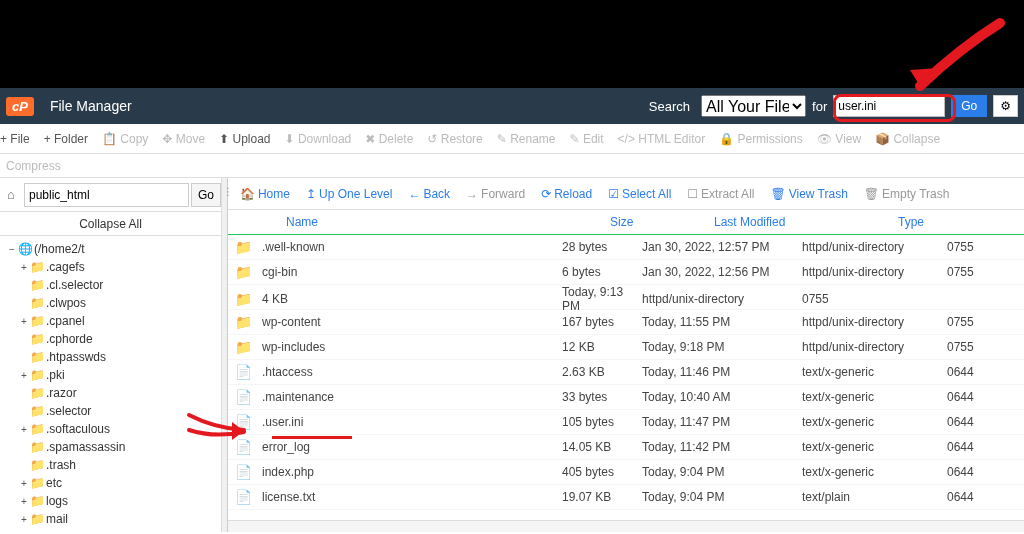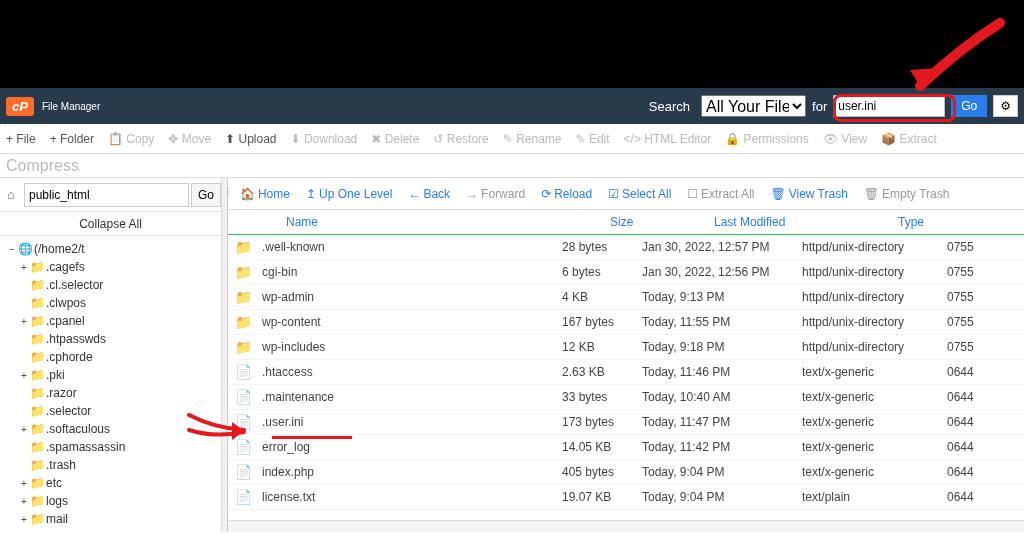--- a/index.html
+++ b/index.html
@@ -1,32 +1,32 @@
 <!DOCTYPE html>
 <html><head>
 <meta charset="utf-8">
 <style>
   * { box-sizing: border-box; margin: 0; padding: 0; }
   body { font-family: sans-serif; font-size: 13px; color: #333; background:#fff; width:1024px; }
   .black-top { background:#000; height:88px; width:100%; }
   .header { background:#293a4a; color:#fff; display:flex; align-items:center; height:36px; padding:0 6px; }
   .logo { background:#ff6c2c; color:#fff; font-weight:bold; padding:2px 6px; border-radius:3px; font-style:italic; font-size:13px; }
-  .header-title { margin-left:8px; font-size:10px; }
+  .header-title { margin-left:16px; font-size:14px; }
   .header-spacer { flex:1; }
   .search-label { color:#fff; font-size:13px; margin-right:11px; }
   .search-select { height:22px; font-size:16px; width:105px; }
   .for-label { color:#fff; margin:0 6px; font-size:13px; }
   .search-input { height:22px; width:112px; padding:0 4px; font-size:12px; border:1px solid #bbb; }
   .go-btn { background:#2b7de9; color:#fff; border:none; height:22px; padding:0 10px; margin-left:6px; cursor:pointer; font-size:12px; }
   .settings-btn { background:#fff; border:1px solid #ccc; height:22px; margin-left:6px; padding:0 6px; font-size:12px; }
-  .toolbar { border-bottom:1px solid #ddd; height:30px; display:flex; align-items:center; padding:0 6px; gap:14px; background:#fff; }
+  .toolbar { border-bottom:1px solid #ddd; height:30px; display:flex; align-items:center; padding:0 0; gap:14px; background:#fff; }
   .toolbar .t-item { color:#555; font-size:12px; display:flex; align-items:center; gap:3px; cursor:pointer; }
   .toolbar .t-item.disabled { color:#bbb; cursor:default; }
   .toolbar2 { border-bottom:1px solid #ddd; height:24px; display:flex; align-items:center; padding:0 6px; background:#fff; }
-  .toolbar2 .t-item { color:#bbb; font-size:16px; }
+  .toolbar2 .t-item { color:#bbb; font-size:12px; }
   .main { display:flex; height:354px; }
   .left { width:225px; border-right:1px solid #ddd; display:flex; flex-direction:column; }
   .left-path { display:flex; align-items:center; border-bottom:1px solid #ddd; height:34px; }
   .home-icon-box { width:22px; text-align:center; color:#666; }
   .path-input { flex:1; height:24px; border:1px solid #ccc; font-size:12px; padding:0 4px; margin:0 2px; }
   .path-go { height:24px; width:30px; border:1px solid #ccc; background:#f5f5f5; cursor:pointer; font-size:12px; }
   .collapse { text-align:center; height:24px; line-height:24px; border-bottom:1px solid #ddd; font-size:12px; cursor:pointer; }
   .tree { flex:1; overflow:auto; padding:4px 2px; }
   .tree-row { display:flex; align-items:center; height:18px; font-size:12px; color:#333; cursor:pointer; }
   .tree-row .toggle { width:12px; text-align:center; color:#555; font-size:10px; }
@@ -82,21 +82,21 @@
     <span class="t-item disabled">✥ Move</span>
     <span class="t-item">⬆ Upload</span>
     <span class="t-item disabled">⬇ Download</span>
     <span class="t-item disabled">✖ Delete</span>
     <span class="t-item disabled">↺ Restore</span>
     <span class="t-item disabled">✎ Rename</span>
     <span class="t-item disabled">✎ Edit</span>
     <span class="t-item disabled">&lt;/&gt; HTML Editor</span>
     <span class="t-item disabled">🔒 Permissions</span>
     <span class="t-item disabled">👁 View</span>
-    <span class="t-item disabled">📦 Extract</span>
+    <span class="t-item disabled">📦 Collapse</span>
   </div>
 <div class="toolbar2">
   <span class="t-item">Compress</span>
 </div>
 
 <div class="main">
   <div class="left">
     <div class="left-path">
       <span class="home-icon-box">⌂</span>
       <input class="path-input" value="public_html" style="">
@@ -125,26 +125,26 @@
           <span>.clwpos</span>
         </div>
         <div class="tree-row d2">
           <span class="toggle">+</span>
           <span class="ticon folder-yellow"></span>
           <span>.cpanel</span>
         </div>
         <div class="tree-row d2">
           <span class="toggle"></span>
           <span class="ticon folder-yellow"></span>
+          <span>.cphorde</span>
+        </div>
+        <div class="tree-row d2">
+          <span class="toggle"></span>
+          <span class="ticon folder-yellow"></span>
           <span>.htpasswds</span>
-        </div>
-        <div class="tree-row d2">
-          <span class="toggle"></span>
-          <span class="ticon folder-yellow"></span>
-          <span>.cphorde</span>
         </div>
         <div class="tree-row d2">
           <span class="toggle">+</span>
           <span class="ticon folder-yellow"></span>
           <span>.pki</span>
         </div>
         <div class="tree-row d2">
           <span class="toggle"></span>
           <span class="ticon folder-yellow"></span>
           <span>.razor</span>
@@ -248,21 +248,20 @@
           <div class="grow">
             <span class="ficon ico-folder"></span>
             <span>cgi-bin</span>
             <span>6 bytes</span>
             <span>Jan 30, 2022, 12:56 PM</span>
             <span>httpd/unix-directory</span>
             <span>0755</span>
           </div>
           <div class="grow">
             <span class="ficon ico-folder"></span>
-            <span>wp-admin</span>
             <span>4 KB</span>
             <span>Today, 9:13 PM</span>
             <span>httpd/unix-directory</span>
             <span>0755</span>
           </div>
           <div class="grow">
             <span class="ficon ico-folder"></span>
             <span>wp-content</span>
             <span>167 bytes</span>
             <span>Today, 11:55 PM</span>
@@ -289,21 +288,21 @@
             <span class="ficon ico-file"></span>
             <span>.maintenance</span>
             <span>33 bytes</span>
             <span>Today, 10:40 AM</span>
             <span>text/x-generic</span>
             <span>0644</span>
           </div>
           <div class="grow">
             <span class="ficon ico-file"></span>
             <span>.user.ini</span>
-            <span>173 bytes</span>
+            <span>105 bytes</span>
             <span>Today, 11:47 PM</span>
             <span>text/x-generic</span>
             <span>0644</span>
           </div>
           <div class="grow">
             <span class="ficon ico-file"></span>
             <span>error_log</span>
             <span>14.05 KB</span>
             <span>Today, 11:42 PM</span>
             <span>text/x-generic</span>

